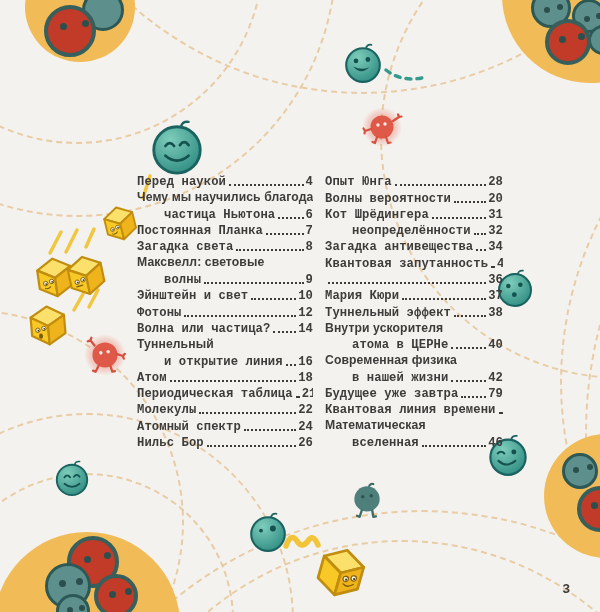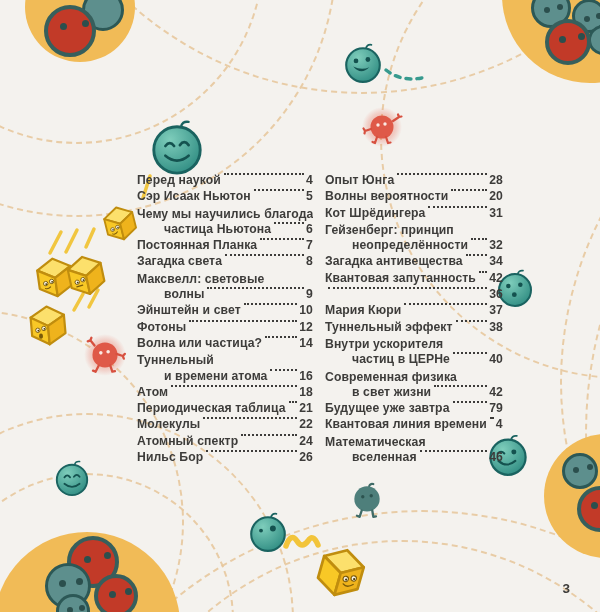--- a/index.html
+++ b/index.html
@@ -8,21 +8,21 @@
   .orbit{position:absolute;border:2.5px dashed #e7c69a;border-radius:50%;opacity:.85;}
   .blob{position:absolute;border-radius:50%;background:#f1bb57;}
   .atom{position:absolute;border-radius:50%;box-sizing:border-box;}
   .atom-red{background:#c23a28;border:4px solid #375f5c;}
   .atom-teal{background:#5d8f8d;border:3px solid #2c5856;}
   .eye{position:absolute;border-radius:50%;background:#2b4f4d;}
   .char{position:absolute;}
   .toc{position:absolute;top:173px;color:#3d3c3a;font-weight:bold;font-size:12.2px;letter-spacing:.1px;}
   #toc-left{left:137px;width:176px;}
   #toc-right{left:325px;width:178px;}
-  .ln{height:16.3px;display:flex;align-items:flex-start;overflow:hidden;}
+  .ln{height:16.3px;display:flex;align-items:flex-end;overflow:hidden;font-family:Liberation Mono, monospace;}
   .l1{height:16.3px;line-height:16.3px;white-space:nowrap;overflow:hidden;}
   .t{white-space:nowrap;}
   .dots{flex:1 1 auto;min-width:4px;border-bottom:2px dotted #3d3c3a;margin:0 2px 3px 3px;}
   .pg{white-space:nowrap;}
   .ind{padding-left:27px;}
   #page-num{position:absolute;right:30px;bottom:16px;font-weight:bold;font-size:13.5px;color:#3d3c3a;}
   svg{overflow:visible;}
 </style>
 </head>
 <body>
@@ -281,27 +281,20 @@
   
   <div id="toc-left" class="toc">
       <div>
         <div class="ln">
           <span class="t">Перед наукой</span>
           <span class="dots"></span>
           <span class="pg">4</span>
         </div>
       </div>
       <div>
-        <div class="ln">
-          <span class="t">Сэр Исаак Ньютон</span>
-          <span class="dots"></span>
-          <span class="pg">5</span>
-        </div>
-      </div>
-      <div>
         <div class="l1">Чему мы научились благодаря</div>
         <div class="ln ind">
           <span class="t">частица Ньютона</span>
           <span class="dots"></span>
           <span class="pg">6</span>
         </div>
       </div>
       <div>
         <div class="ln">
           <span class="t">Постоянная Планка</span>
@@ -341,21 +334,21 @@
       <div>
         <div class="ln">
           <span class="t">Волна или частица?</span>
           <span class="dots"></span>
           <span class="pg">14</span>
         </div>
       </div>
       <div>
         <div class="l1">Туннельный</div>
         <div class="ln ind">
-          <span class="t">и времени атома</span>
+          <span class="t">и открытие линия</span>
           <span class="dots"></span>
           <span class="pg">16</span>
         </div>
       </div>
       <div>
         <div class="ln">
           <span class="t">Атом</span>
           <span class="dots"></span>
           <span class="pg">18</span>
         </div>
@@ -405,21 +398,20 @@
         </div>
       </div>
       <div>
         <div class="ln">
           <span class="t">Кот Шрёдингера</span>
           <span class="dots"></span>
           <span class="pg">31</span>
         </div>
       </div>
       <div>
-        <div class="l1">Гейзенберг: принцип</div>
         <div class="ln ind">
           <span class="t">неопределённости</span>
           <span class="dots"></span>
           <span class="pg">32</span>
         </div>
       </div>
       <div>
         <div class="ln">
           <span class="t">Загадка антивещества</span>
           <span class="dots"></span>
@@ -449,29 +441,29 @@
       <div>
         <div class="ln">
           <span class="t">Туннельный эффект</span>
           <span class="dots"></span>
           <span class="pg">38</span>
         </div>
       </div>
       <div>
         <div class="l1">Внутри ускорителя</div>
         <div class="ln ind">
-          <span class="t">частиц в ЦЕРНе</span>
+          <span class="t">атома в ЦЕРНе</span>
           <span class="dots"></span>
           <span class="pg">40</span>
         </div>
       </div>
       <div>
         <div class="l1">Современная физика</div>
         <div class="ln ind">
-          <span class="t">в свет жизни</span>
+          <span class="t">в нашей жизни</span>
           <span class="dots"></span>
           <span class="pg">42</span>
         </div>
       </div>
       <div>
         <div class="ln">
           <span class="t">Будущее уже завтра</span>
           <span class="dots"></span>
           <span class="pg">79</span>
         </div>

